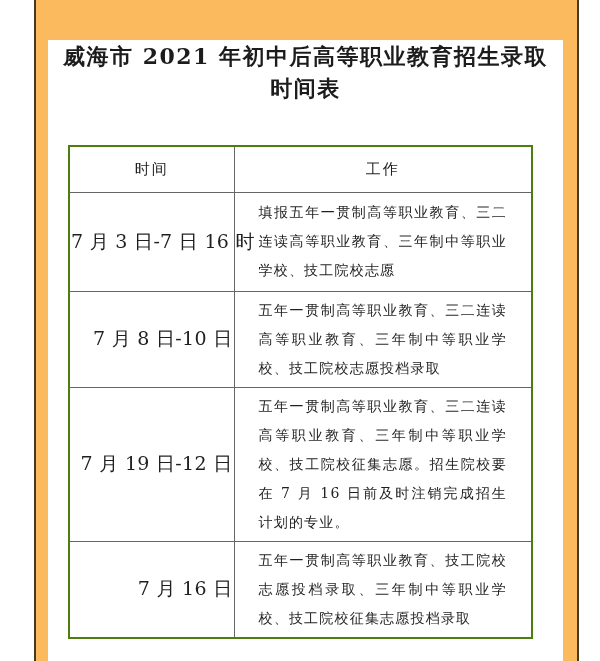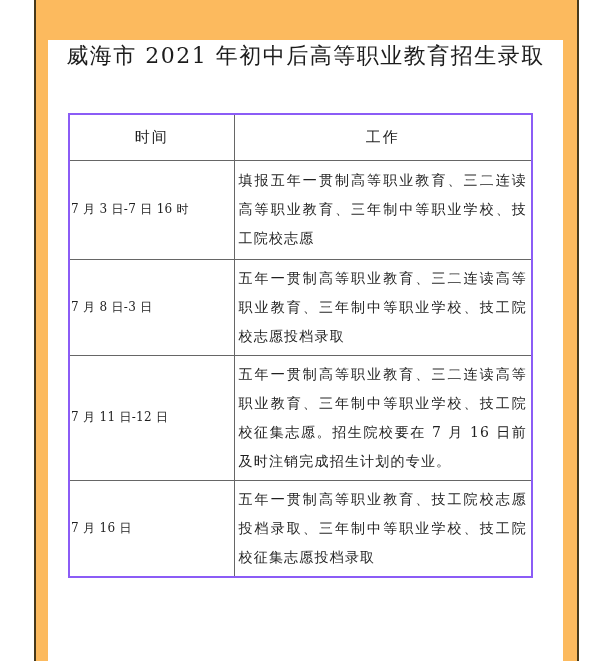--- a/index.html
+++ b/index.html
@@ -30,32 +30,32 @@
   .page {
     width: 100%;
     height: 100%;
     box-sizing: border-box;
     background: #ffffff;
   }
   .doc-title {
     margin-top: 37px;
     text-align: center;
     font-size: 22px;
-    font-weight: normal;
+    font-weight: bold;
     line-height: 32px;
     letter-spacing: 1.5px;
     color: #1c1c1c;
     white-space: nowrap;
   }
   table.schedule {
     margin: 41px 0 16px 20px;
     border-collapse: collapse;
     table-layout: fixed;
     width: 463px;
-    border: 2px solid #8b5cf6;
+    border: 2px solid #4d7c0f;
   }
   table.schedule col.c-time { width: 165px; }
   table.schedule col.c-work { width: 298px; }
   table.schedule th,
   table.schedule td {
     border: 1px solid #666666;
     font-weight: normal;
     vertical-align: middle;
     box-sizing: border-box;
   }
@@ -63,65 +63,66 @@
   tr.r0       { height: 99px; }
   tr.r1       { height: 95px; }
   tr.r2       { height: 120px; }
   tr.r3       { height: 93px; }
   th.h-cell {
     text-align: center;
     font-size: 15px;
     letter-spacing: 2px;
   }
   td.time-cell {
-    text-align: left;
-    font-size: 12px;
+    text-align: right;
+    font-size: 19px;
     letter-spacing: 0.3px;
     white-space: nowrap;
   }
   td.work-cell {
     text-align: justify;
-    padding: 4px 4px;
+    padding: 4px 24px;
     font-size: 14px;
     letter-spacing: 1.2px;
     line-height: 29px;
   }
 </style>
 </head>
 <body>
 
 <div class="frame">
   <div class="page">
 
     <div class="doc-title">
       <div>威海市 2021 年初中后高等职业教育招生录取</div>
+      <div>时间表</div>
     </div>
 
     <table class="schedule">
       <colgroup>
         <col class="c-time">
         <col class="c-work">
       </colgroup>
       <thead>
         <tr class="hdr">
           <th class="h-cell">时间</th>
           <th class="h-cell">工作</th>
         </tr>
       </thead>
       <tbody>
         <tr class="r0">
           <td class="time-cell">7 月 3 日-7 日 16 时</td>
           <td class="work-cell">填报五年一贯制高等职业教育、三二连读高等职业教育、三年制中等职业学校、技工院校志愿</td>
         </tr>
         <tr class="r1">
-          <td class="time-cell">7 月 8 日-3 日</td>
+          <td class="time-cell">7 月 8 日-10 日</td>
           <td class="work-cell">五年一贯制高等职业教育、三二连读高等职业教育、三年制中等职业学校、技工院校志愿投档录取</td>
         </tr>
         <tr class="r2">
-          <td class="time-cell">7 月 11 日-12 日</td>
+          <td class="time-cell">7 月 19 日-12 日</td>
           <td class="work-cell">五年一贯制高等职业教育、三二连读高等职业教育、三年制中等职业学校、技工院校征集志愿。招生院校要在 7 月 16 日前及时注销完成招生计划的专业。</td>
         </tr>
         <tr class="r3">
           <td class="time-cell">7 月 16 日</td>
           <td class="work-cell">五年一贯制高等职业教育、技工院校志愿投档录取、三年制中等职业学校、技工院校征集志愿投档录取</td>
         </tr>
       </tbody>
     </table>
 
   </div>

